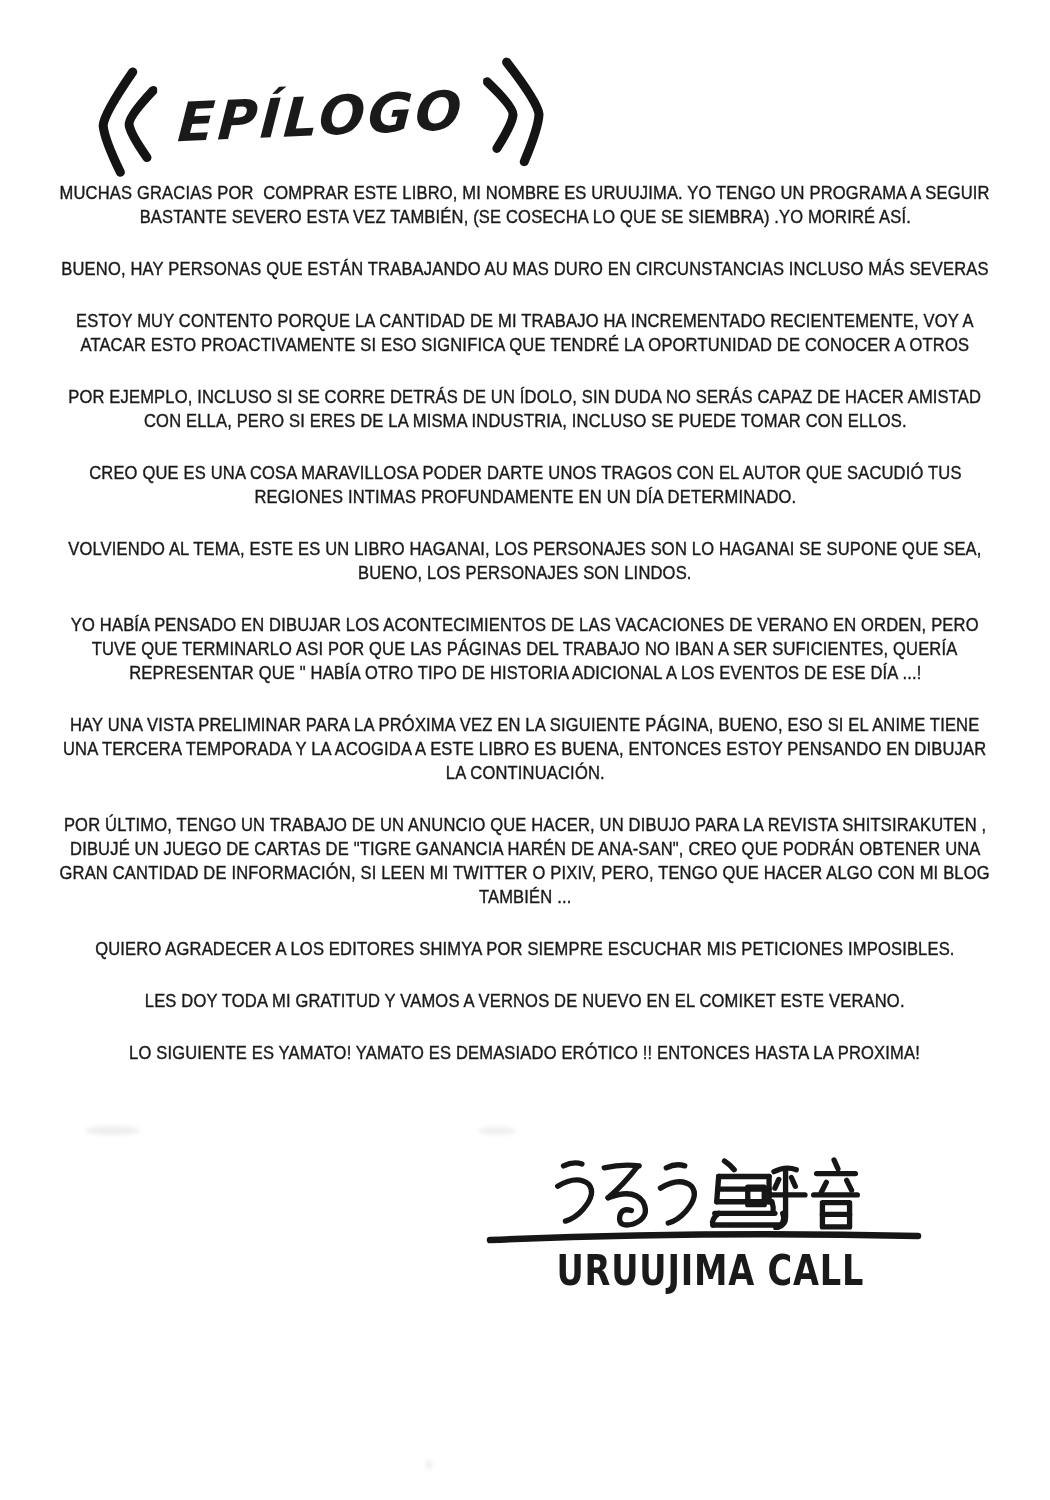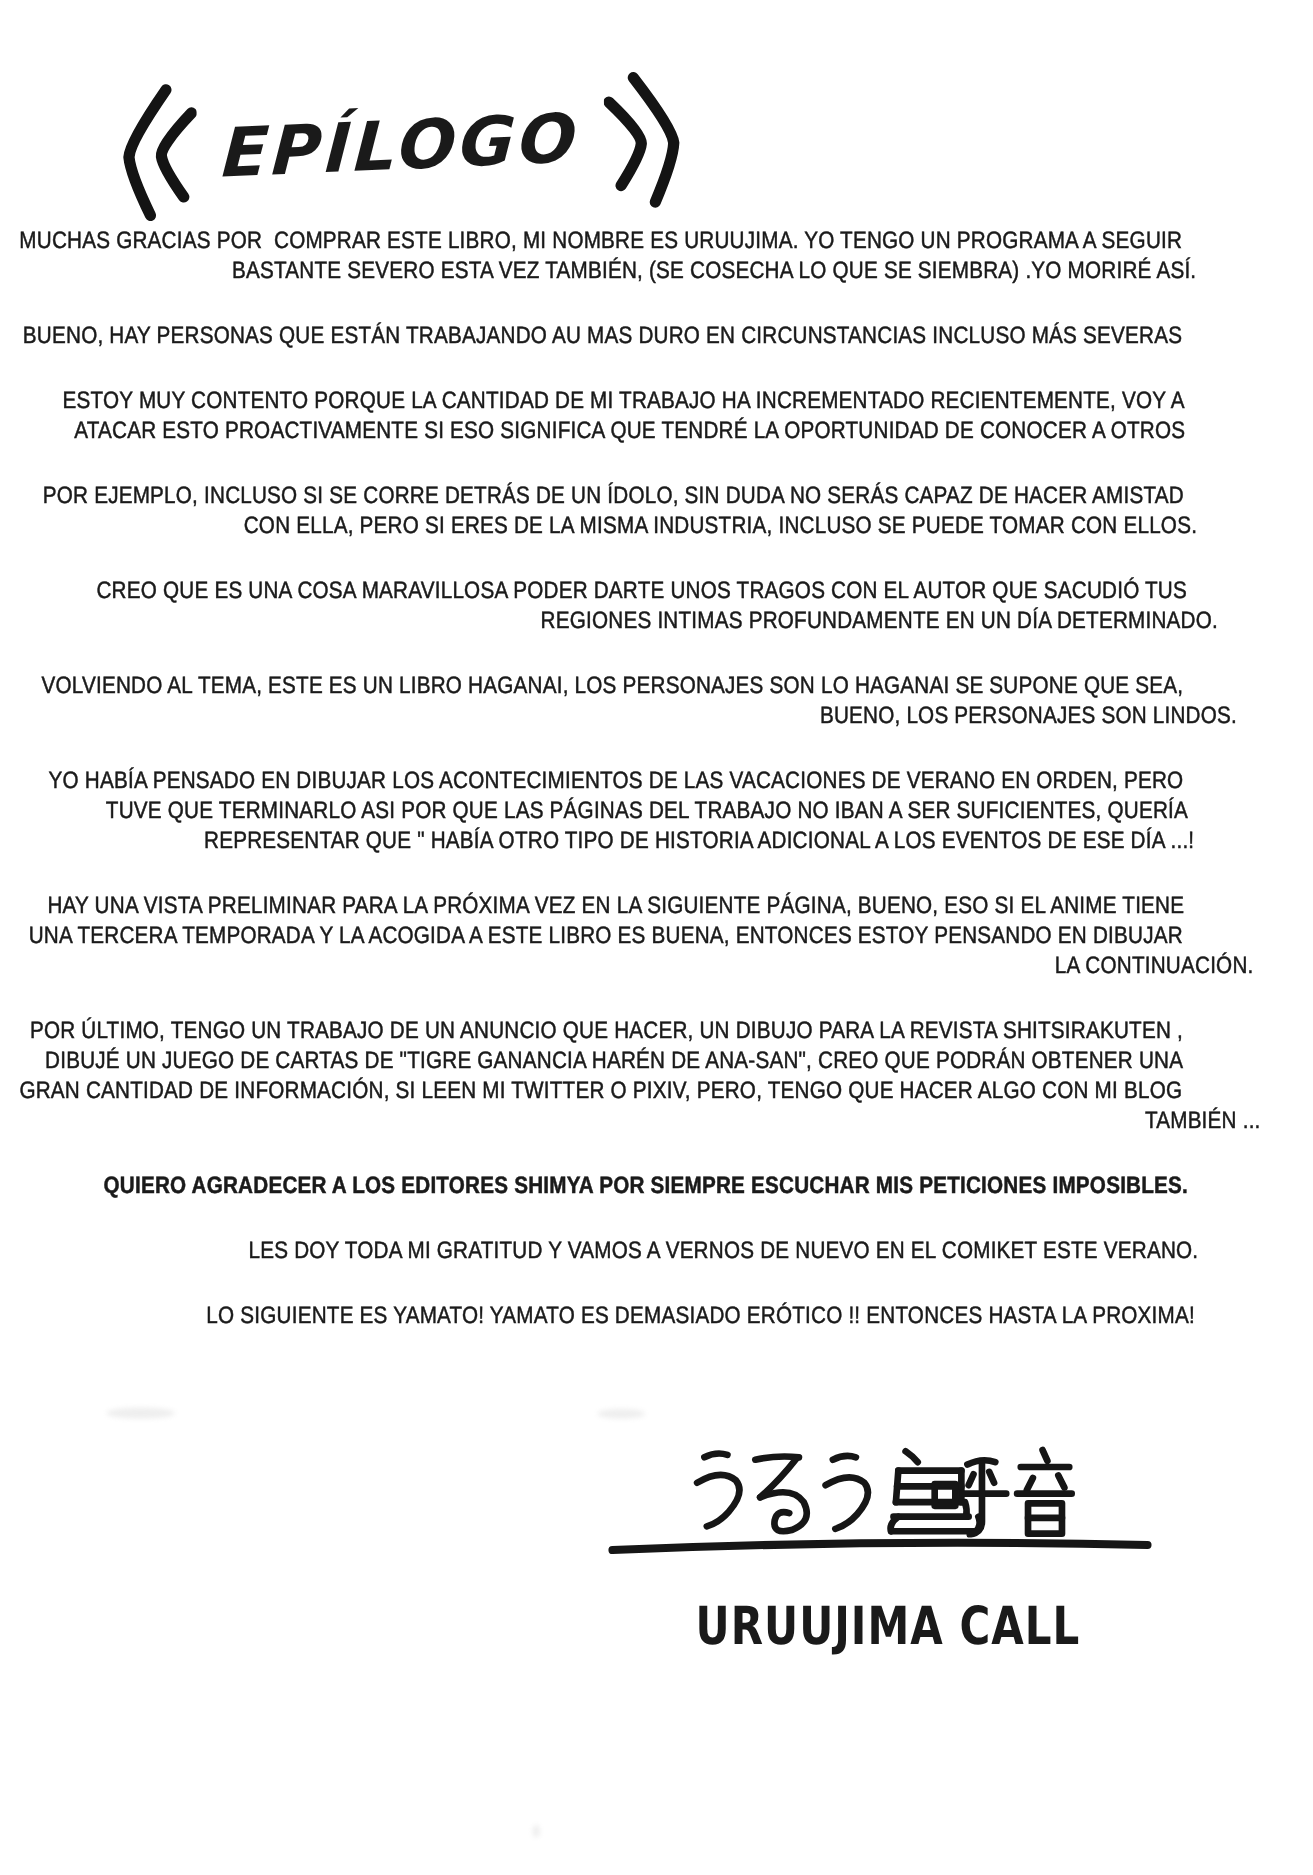--- a/index.html
+++ b/index.html
@@ -26,38 +26,38 @@
     font-weight:bold; font-style:italic;
     font-size:54px; line-height:1;
     letter-spacing:3px;
     transform:skewX(-6deg) rotate(-1deg);
     padding:0 4px;
   }
 
   
   .content { position:absolute; top:181px; left:35px; right:35px; }
   .para { margin:0 0 28px 0; }
-  .para.gap-lg { margin-top:28px;font-weight:bold; }
-  .line { display:flex; justify-content:flex-end; line-height:24px; }
+  .para.gap-lg { margin-top:28px; }
+  .line { display:flex; justify-content:center; line-height:24px; }
   .line > span {
     white-space:pre;
     font-size:19px;
     letter-spacing:0.2px;
     transform:scaleX(0.87);
     transform-origin:center;
     -webkit-text-stroke:0.4px #1a1a1a;
   }
 
   
   .sig-kanji { position:absolute; left:548px; top:1156px; }
   .sig-kanji svg path { fill:none; stroke:#161616; stroke-width:5.5; stroke-linecap:round; stroke-linejoin:round; }
   .sig-underline { position:absolute; left:486px; top:1230px; }
   .sig-underline path { fill:none; stroke:#161616; stroke-width:6.5; stroke-linecap:round; }
   .sig-romaji {
-    position:absolute; left:500px; top:1278px; width:420px;
+    position:absolute; left:500px; top:1248px; width:420px;
     display:flex; justify-content:center;
   }
   .sig-romaji span {
     font-family:"DejaVu Sans", sans-serif;
     font-weight:bold;
     font-size:42px; line-height:1.1;
     white-space:pre;
     letter-spacing:1px;
     transform:scaleX(0.8);
     transform-origin:center;

